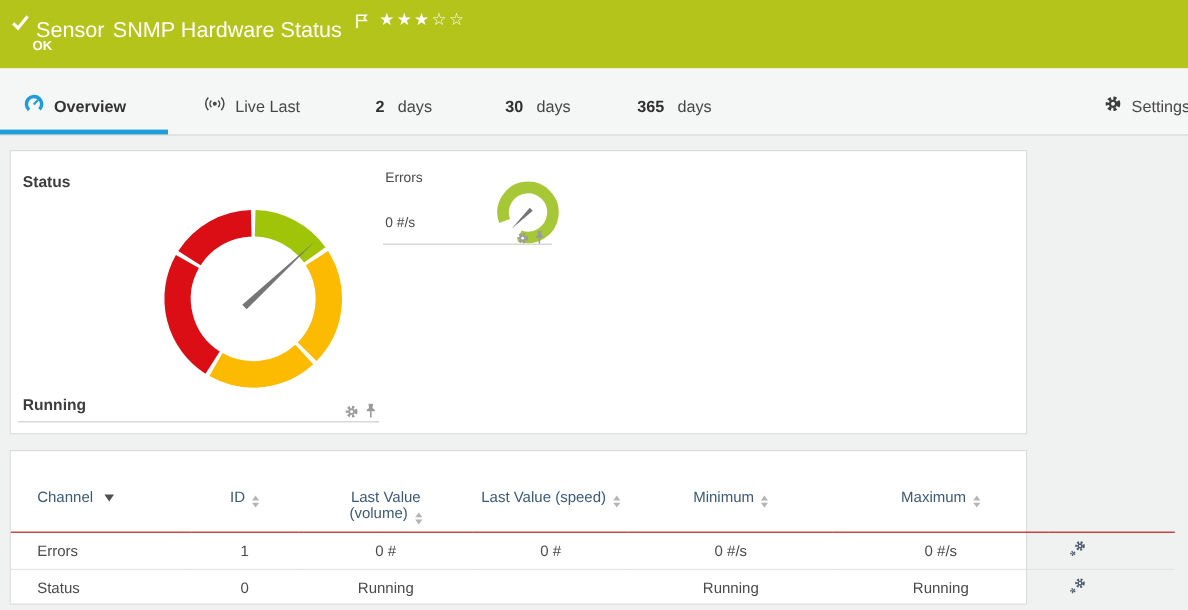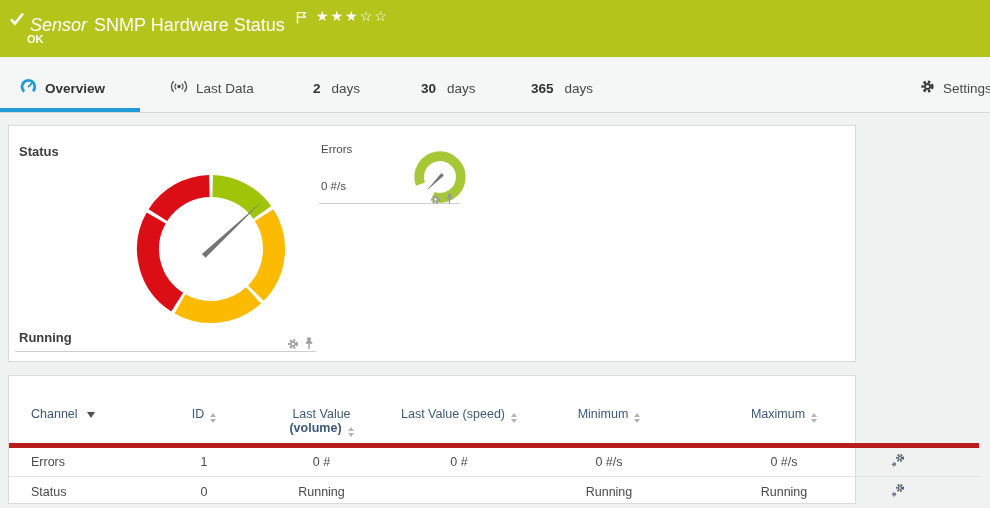--- a/index.html
+++ b/index.html
@@ -4,21 +4,21 @@
 <style>
   * { margin:0; padding:0; box-sizing:border-box; }
   body { background:#fff; }
   .screen { position:relative; width:990px; height:508px; overflow:hidden;
             font-family:"Liberation Sans", sans-serif; background:#f0f1f1; }
 
   
   .hdr { position:absolute; top:0; left:0; width:990px; height:57px; background:#b5c41a; }
   .hdr .check { position:absolute; left:9px; top:11px; }
   .hdr .titlerow { position:absolute; left:30px; top:8px; color:#fff; font-size:18px; white-space:nowrap; }
-  .hdr .kind { font-style:italic; margin-right:7px;margin-top:40px; }
+  .hdr .kind { margin-right:7px;margin-top:40px; }
   .hdr .flag { margin-left:6px; vertical-align:7px; }
   .hdr .stars { position:absolute; left:316px; top:8px; color:#fff; font-size:14px; letter-spacing:2px; white-space:nowrap; }
   .hdr .ok { position:absolute; left:27px; top:33px; color:#fff; font-size:11px; font-weight:bold; }
 
   
   .tabbar { position:absolute; top:57px; left:0; width:990px; height:56px; background:#f5f6f6;
             border-bottom:1px solid #d8d8d8; }
   .tab { position:absolute; top:0; height:62px; display:flex; align-items:center; gap:8px;
          font-size:13.5px; color:#474747; cursor:pointer; white-space:nowrap; }
   .tab .num { font-weight:bold; color:#303030; margin-right:3px; }
@@ -40,32 +40,32 @@
 
   .err-title { position:absolute; left:312px; top:17px; font-size:11.5px; color:#4a4a4a; }
   .err-value { position:absolute; left:312px; top:54px; font-size:11.5px; color:#4a4a4a; }
   .err-line  { position:absolute; left:310px; top:77px; width:141px; border-bottom:1px solid #cfcfcf; }
   .err-tools { position:absolute; left:421px; top:65px; display:flex; gap:4px; align-items:center; }
   .mini-gauge { position:absolute; left:402px; top:22px; }
 
   
   table.chan { border-collapse:collapse; width:100%; table-layout:fixed; }
   table.chan th { vertical-align:top; padding-top:31px; padding-bottom:6px; font-weight:normal;
-                  font-size:12.5px; color:#3c5a78; text-align:center; border-bottom:5px solid #b91c1c; }
+                  font-size:12.5px; color:#3c5a78; text-align:center; border-bottom:1px solid #b91c1c; }
   table.chan th.l, table.chan td.l { text-align:left; padding-left:22px; }
   table.chan td { height:31px; font-size:12.5px; color:#4a4a4a; text-align:center; }
   table.chan tr.r1 td { border-bottom:1px solid #e3e3e3; }
   .sort { display:inline-flex; flex-direction:column; gap:2px; margin-left:6px; vertical-align:1px; }
   .sort i { display:block; width:0; height:0; border-left:3.5px solid transparent; border-right:3.5px solid transparent; }
   .sort .up   { border-bottom:4px solid #b5b5b5; }
   .sort .down { border-top:4px solid #b5b5b5; }
   .chan-arrow { display:inline-block; width:0; height:0; border-left:4.5px solid transparent;
                 border-right:4.5px solid transparent; border-top:6px solid #4f4f4f; margin-left:9px; }
   .gear2 { display:inline-block; margin-left:16px; cursor:pointer; }
-  .nowrap { white-space:nowrap;font-weight:bold; }
+  .nowrap { white-space:nowrap; }
 </style>
 </head>
 <body>
 
 <div class="screen">
 
   <div class="hdr">
     <span class="check">
       <svg width="16" height="16" viewBox="0 0 16 16">
           <path d="M2 8.5 L6 12.5 L14 2.5" fill="none" stroke="#fff" stroke-width="2.6"></path>
@@ -93,21 +93,21 @@
       </span>
       <span>Overview</span>
     </div>
     <div class="tab" style="left:170px">
       <span>
         <svg width="18" height="15" viewBox="0 0 17 14">
             <circle cx="8.5" cy="7" r="1.6" fill="#474747"></circle>
             <path d="M5.8 4.4 a3.7 3.7 0 0 0 0 5.2 M3.4 2 a7.1 7.1 0 0 0 0 10 M11.2 4.4 a3.7 3.7 0 0 1 0 5.2 M13.6 2 a7.1 7.1 0 0 1 0 10" stroke="#474747" stroke-width="1.2" fill="none"></path>
           </svg>
       </span>
-      <span>Last Data</span>
+      <span>Live Last</span>
     </div>
     <div class="tab" style="left:313px">
       <span class="num">2</span>
       <span>days</span>
     </div>
     <div class="tab" style="left:421px">
       <span class="num">30</span>
       <span>days</span>
     </div>
     <div class="tab" style="left:531px">

